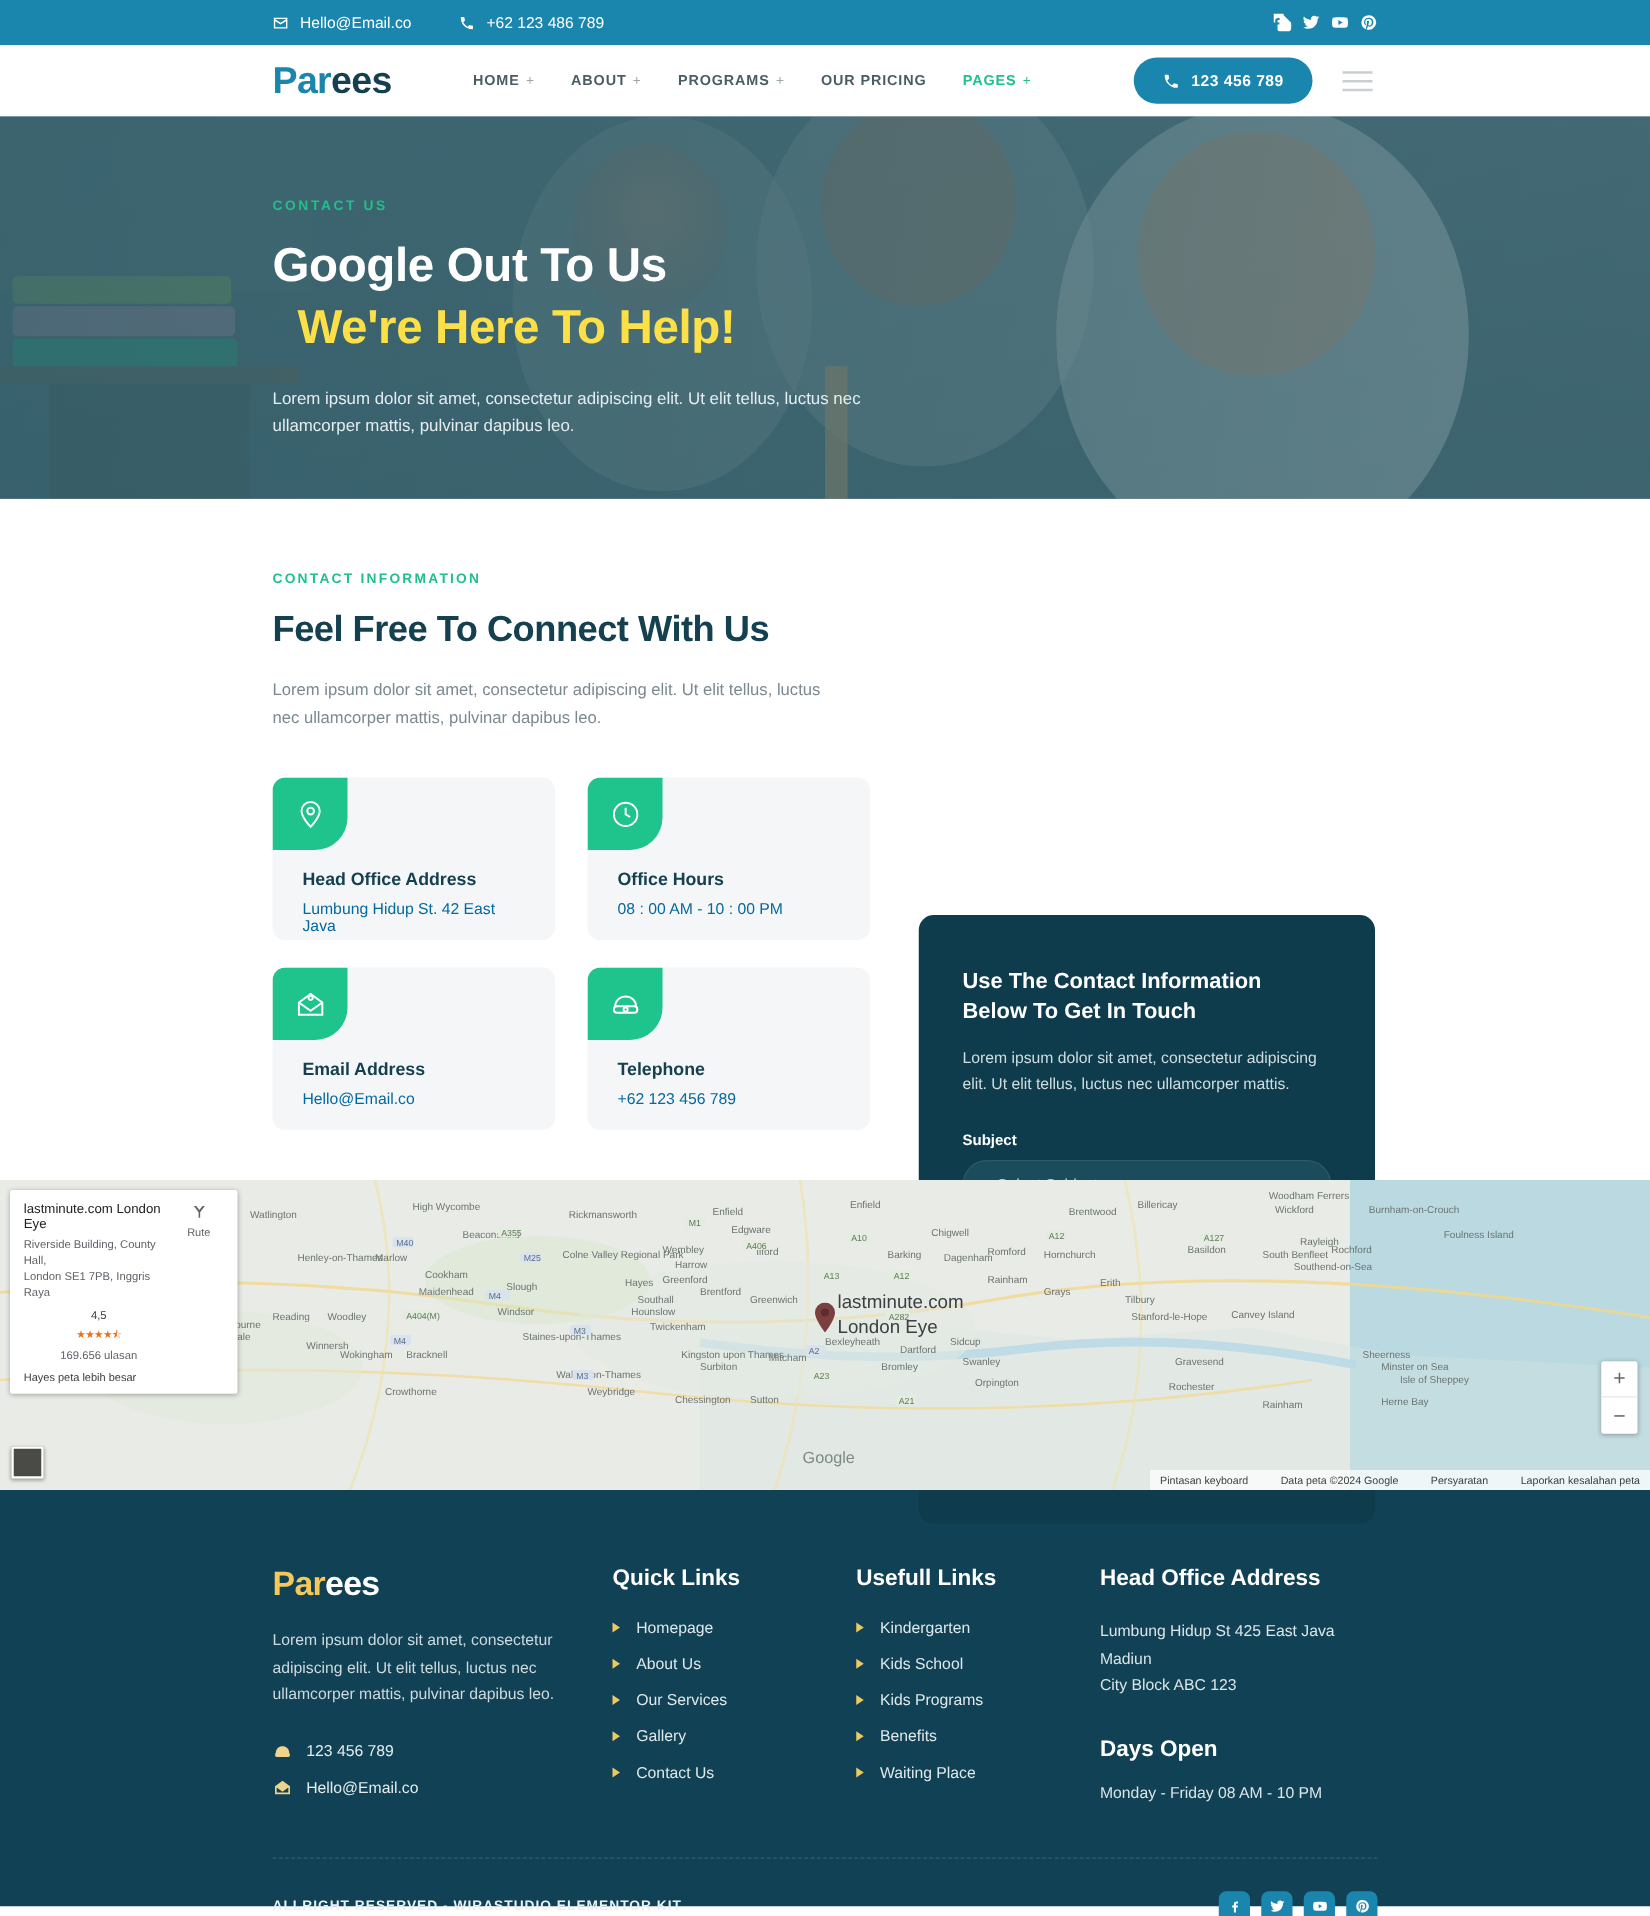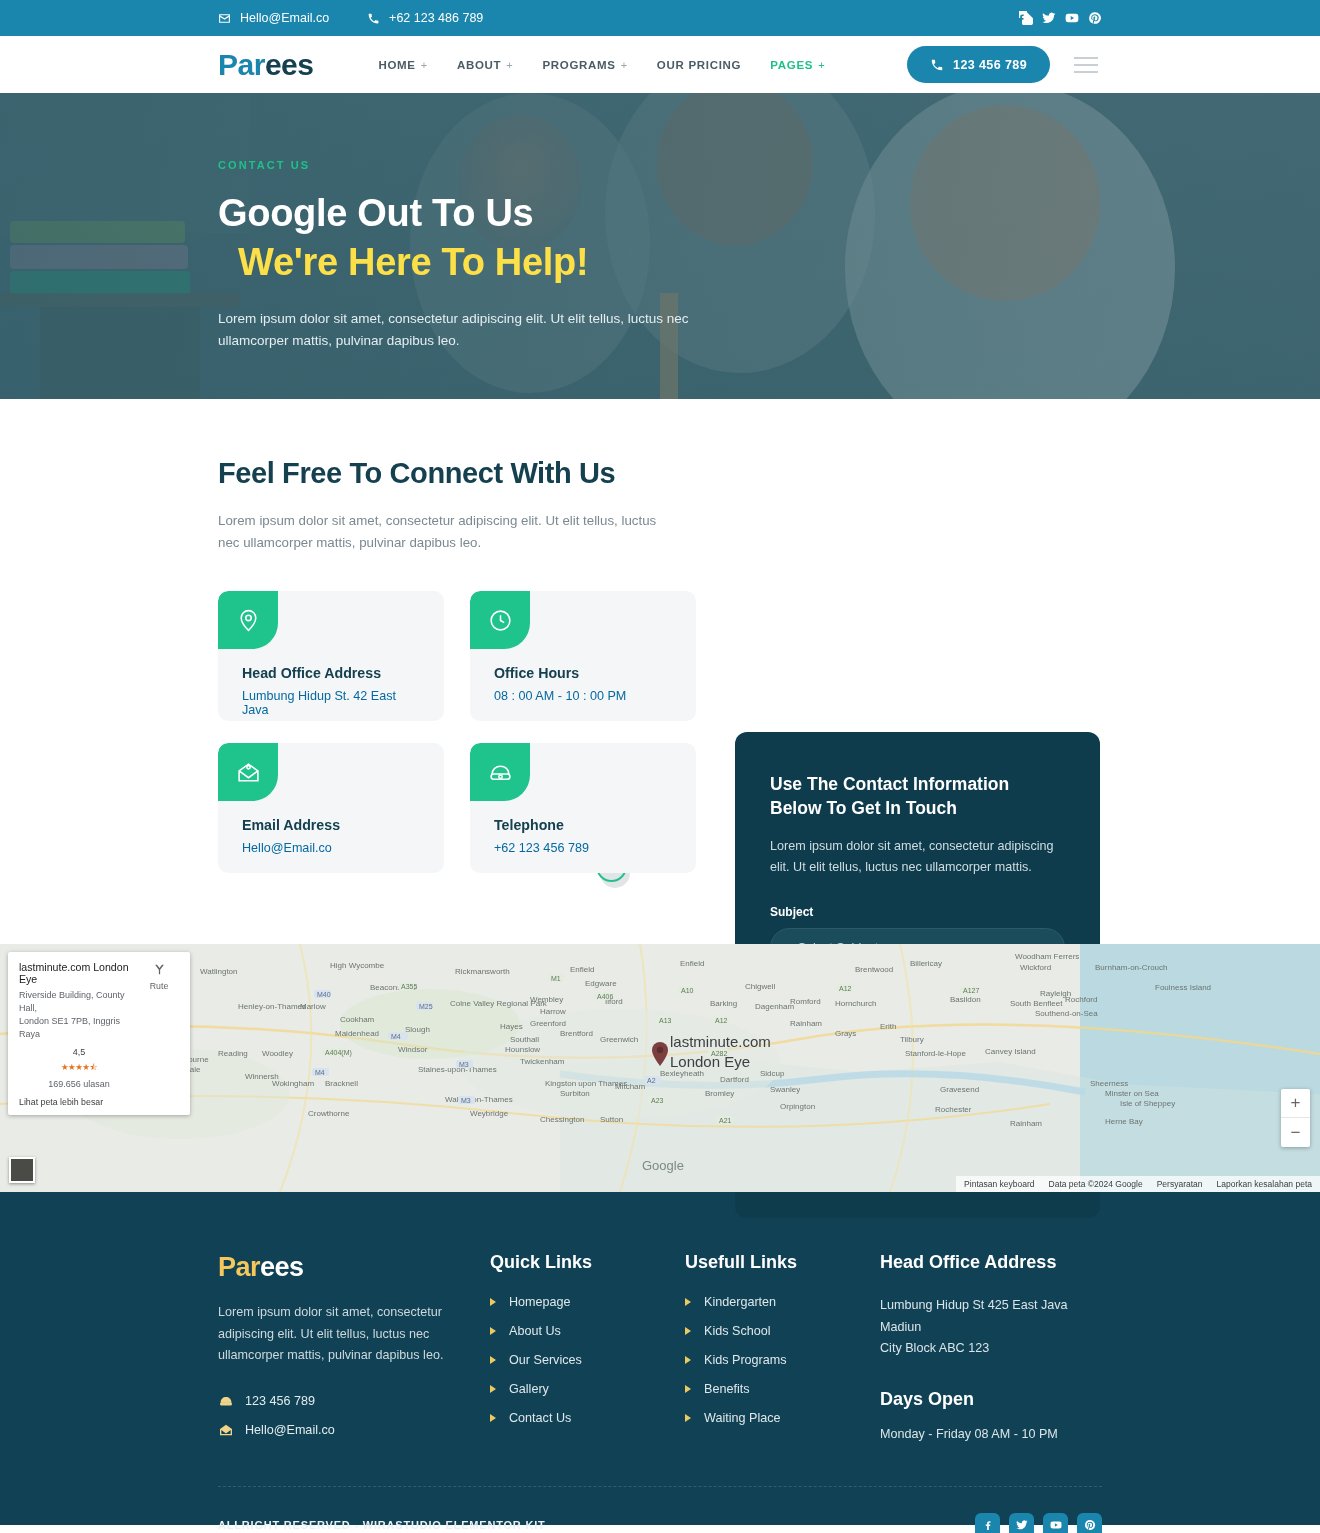--- a/index.html
+++ b/index.html
@@ -141,21 +141,21 @@
   .mc-route svg { width:15px; height:15px; fill:#5f6368; margin-bottom:3px; }
   .pin { position:absolute; left:652px; top:1048px; }
   .zoomctl {
     position:absolute; right:10px; bottom:45px; width:29px; background:#fff;
     border-radius:2px; box-shadow:0 1px 4px rgba(0,0,0,.3);
   }
   .zoomctl div { height:29px; display:flex; align-items:center; justify-content:center;
     font-size:17px; color:#666; cursor:pointer; }
   .zoomctl div:first-child { border-bottom:1px solid #e6e6e6; }
   .mapattr {
-    position:absolute; right:0; bottom:0; display:flex; gap:14px;
+    position:absolute; right:0; bottom:0; display:flex; gap:26px;
     font-size:8.5px; color:#3b4043; padding:3px 8px; background:rgba(255,255,255,.72);
   }
   .mapthumb { position:absolute; left:9px; bottom:9px; width:26px; height:26px;
     background:#4a4a46; border:2px solid #fff; box-shadow:0 1px 3px rgba(0,0,0,.4); }
 
   
   .footer { background:#104154; padding:60px 218px 0; color:#fff; height:333px; }
   .fgrid { display:grid; grid-template-columns:272px 195px 195px 1fr; }
   .flogo { font-size:27px; font-weight:800; margin-bottom:19px; letter-spacing:-.5px; }
   .flogo .y { color:#f5c85c; }
@@ -295,20 +295,21 @@
       <div class="eyebrow">CONTACT US</div>
       <h1>
         <span>Google Out To Us</span>
         <span class="green">We're Here To Help!</span>
       </h1>
       <p>Lorem ipsum dolor sit amet, consectetur adipiscing elit. Ut elit tellus, luctus nec ullamcorper mattis, pulvinar dapibus leo.</p>
     </div>
   </div>
 
   <div class="contact-sec">
+    <div class="ci-eyebrow">CONTACT INFORMATION</div>
     <div class="ci-title">Feel Free To Connect With Us</div>
     <div class="ci-desc">Lorem ipsum dolor sit amet, consectetur adipiscing elit. Ut elit tellus, luctus nec ullamcorper mattis, pulvinar dapibus leo.</div>
 
     <div class="deco">
       <div class="gray"></div>
       <div class="ring"></div>
     </div>
 
     <div class="cards">
       <div class="card">
@@ -530,21 +531,21 @@
     <div class="map-card">
       <div class="mc-left">
         <div class="mc-t">lastminute.com London Eye</div>
         <div class="mc-a">Riverside Building, County Hall,</div>
         <div class="mc-a">London SE1 7PB, Inggris Raya</div>
         <div class="mc-r">
           <span>4,5</span>
           <span class="stars">★★★★⯪</span>
           <span class="mc-rev">169.656 ulasan</span>
         </div>
-        <div class="mc-link">Lihat peta lebih besar</div>
+        <div class="mc-link">Hayes peta lebih besar</div>
       </div>
       <div class="mc-route">
         <svg viewBox="0 0 24 24">
             <path d="M11 21v-7L5 6h3l4 5.2L16 6h3l-6 8v7h-2z"></path>
           </svg>
         <div>Rute</div>
       </div>
     </div>
 
     <svg class="pin" style="left:652px;top:98px;position:absolute;width:16px;height:24px" viewBox="0 0 16 24">

